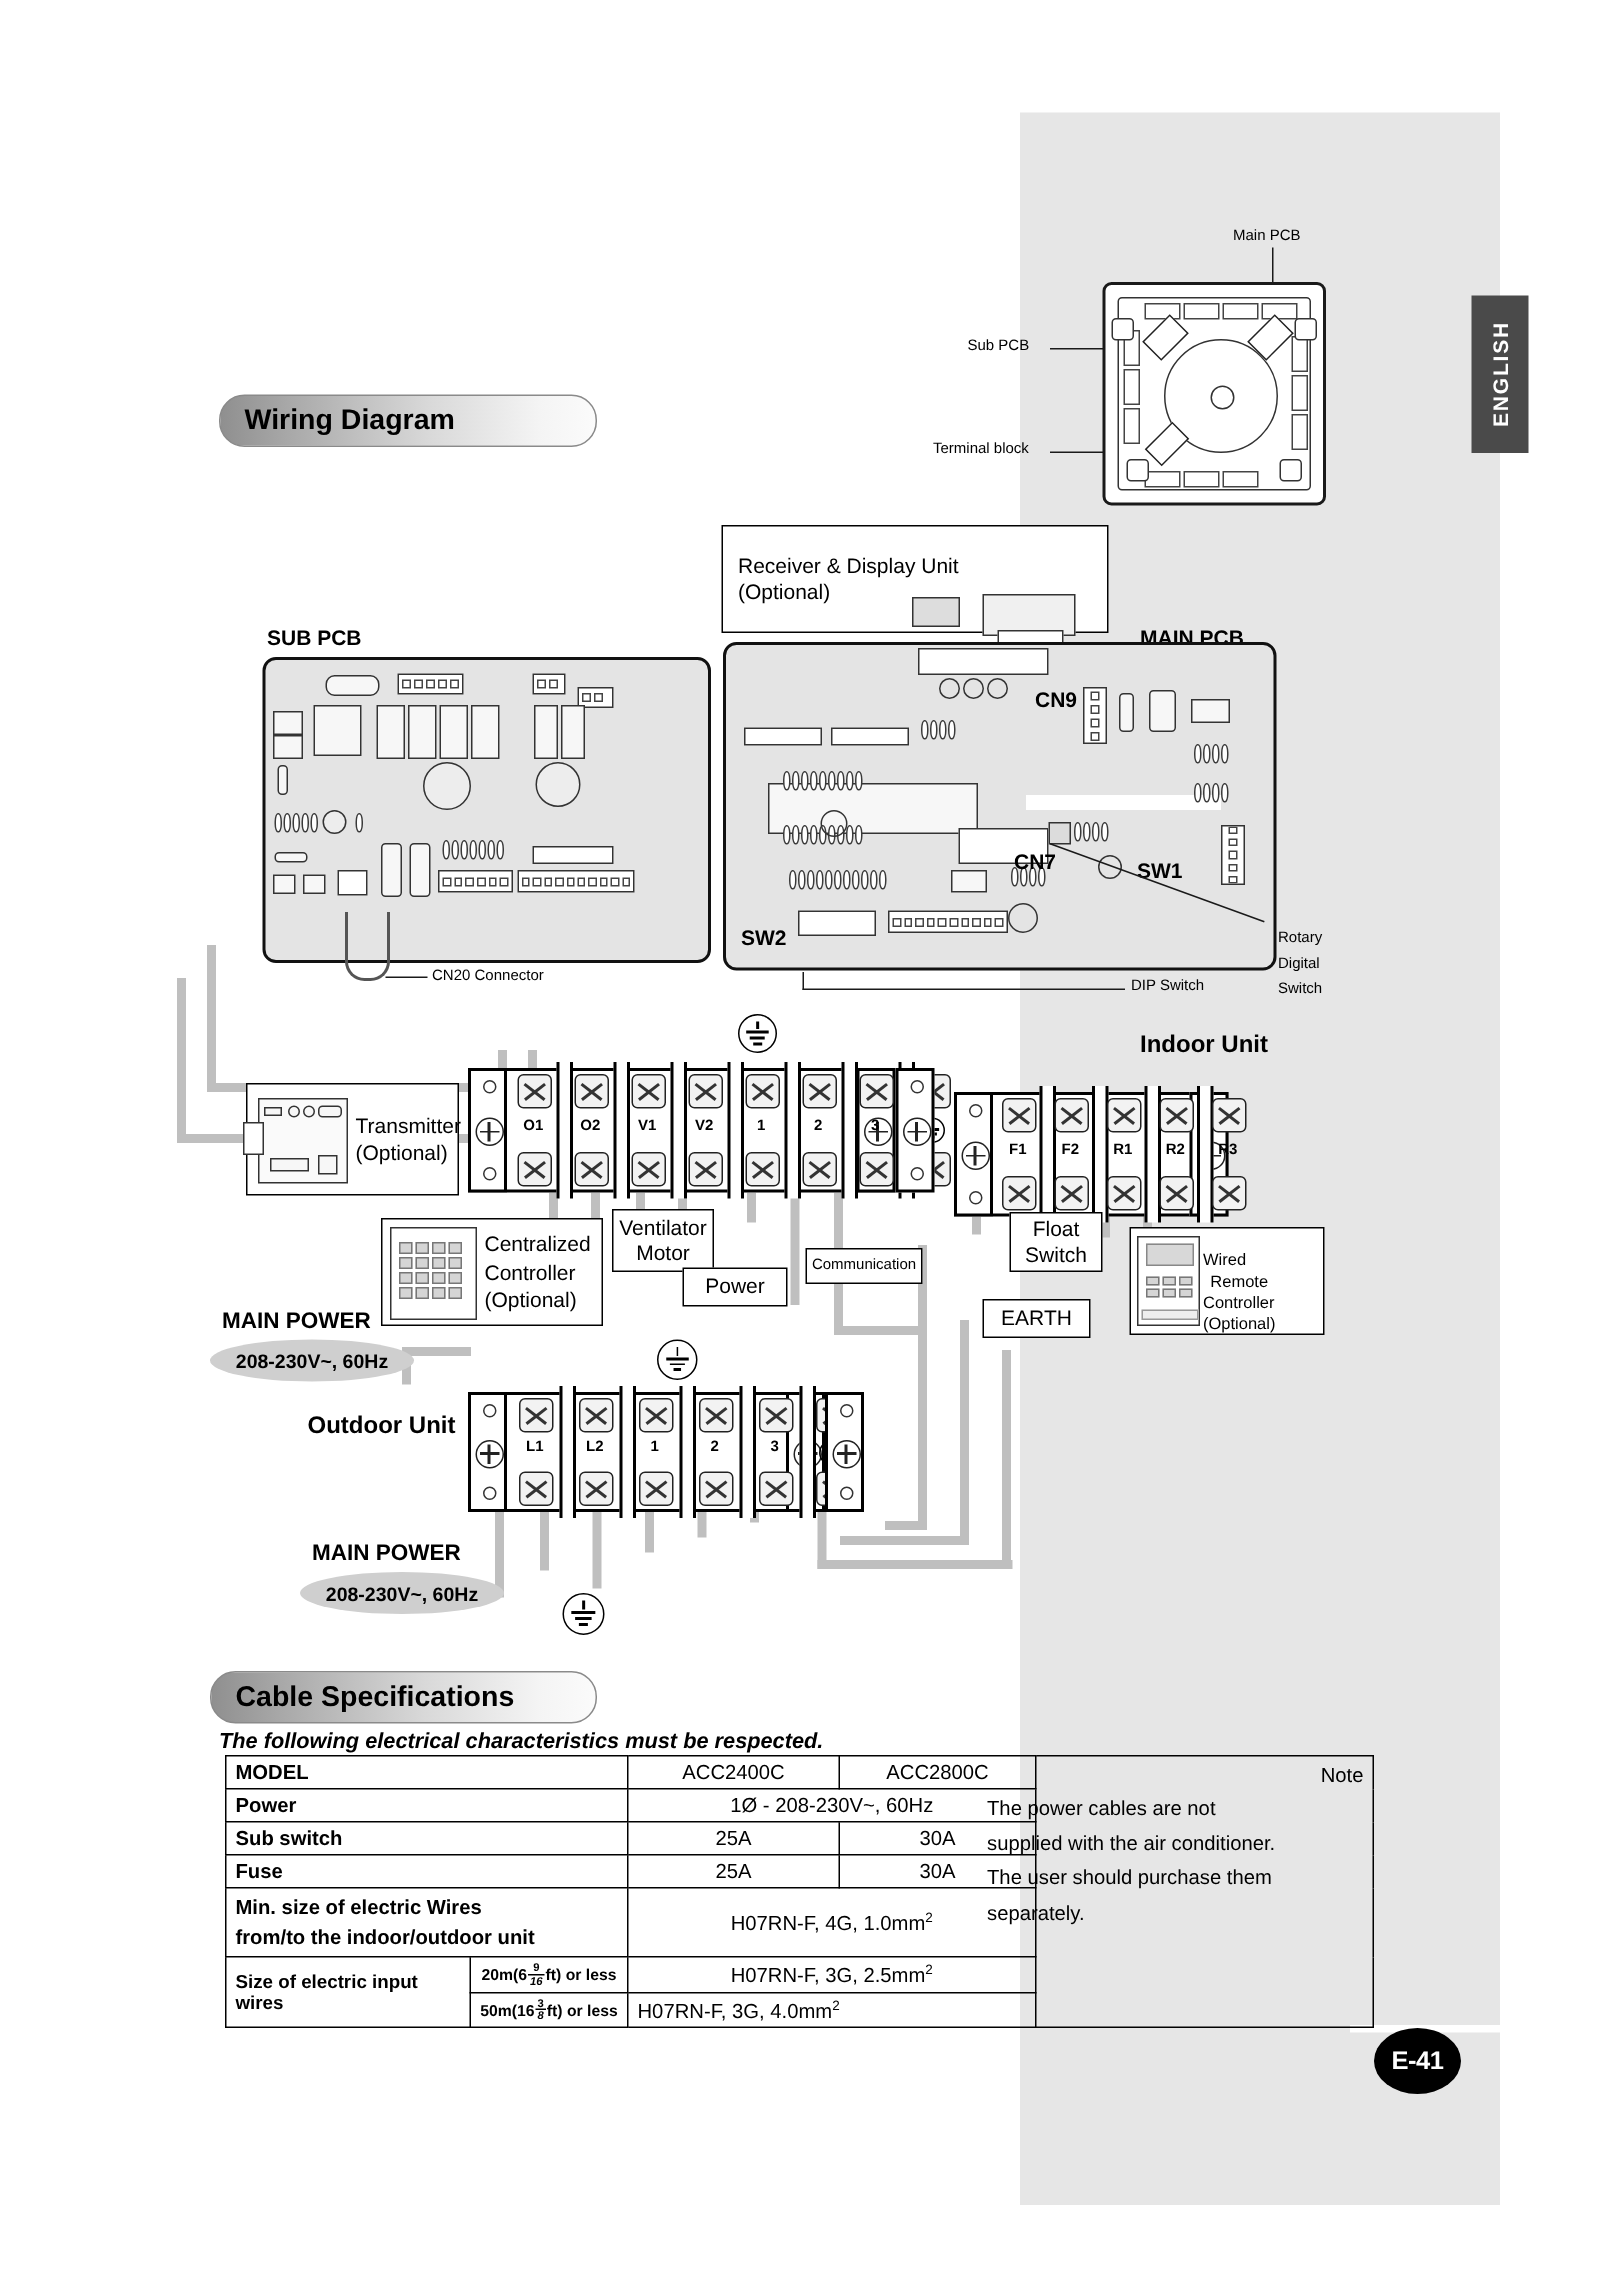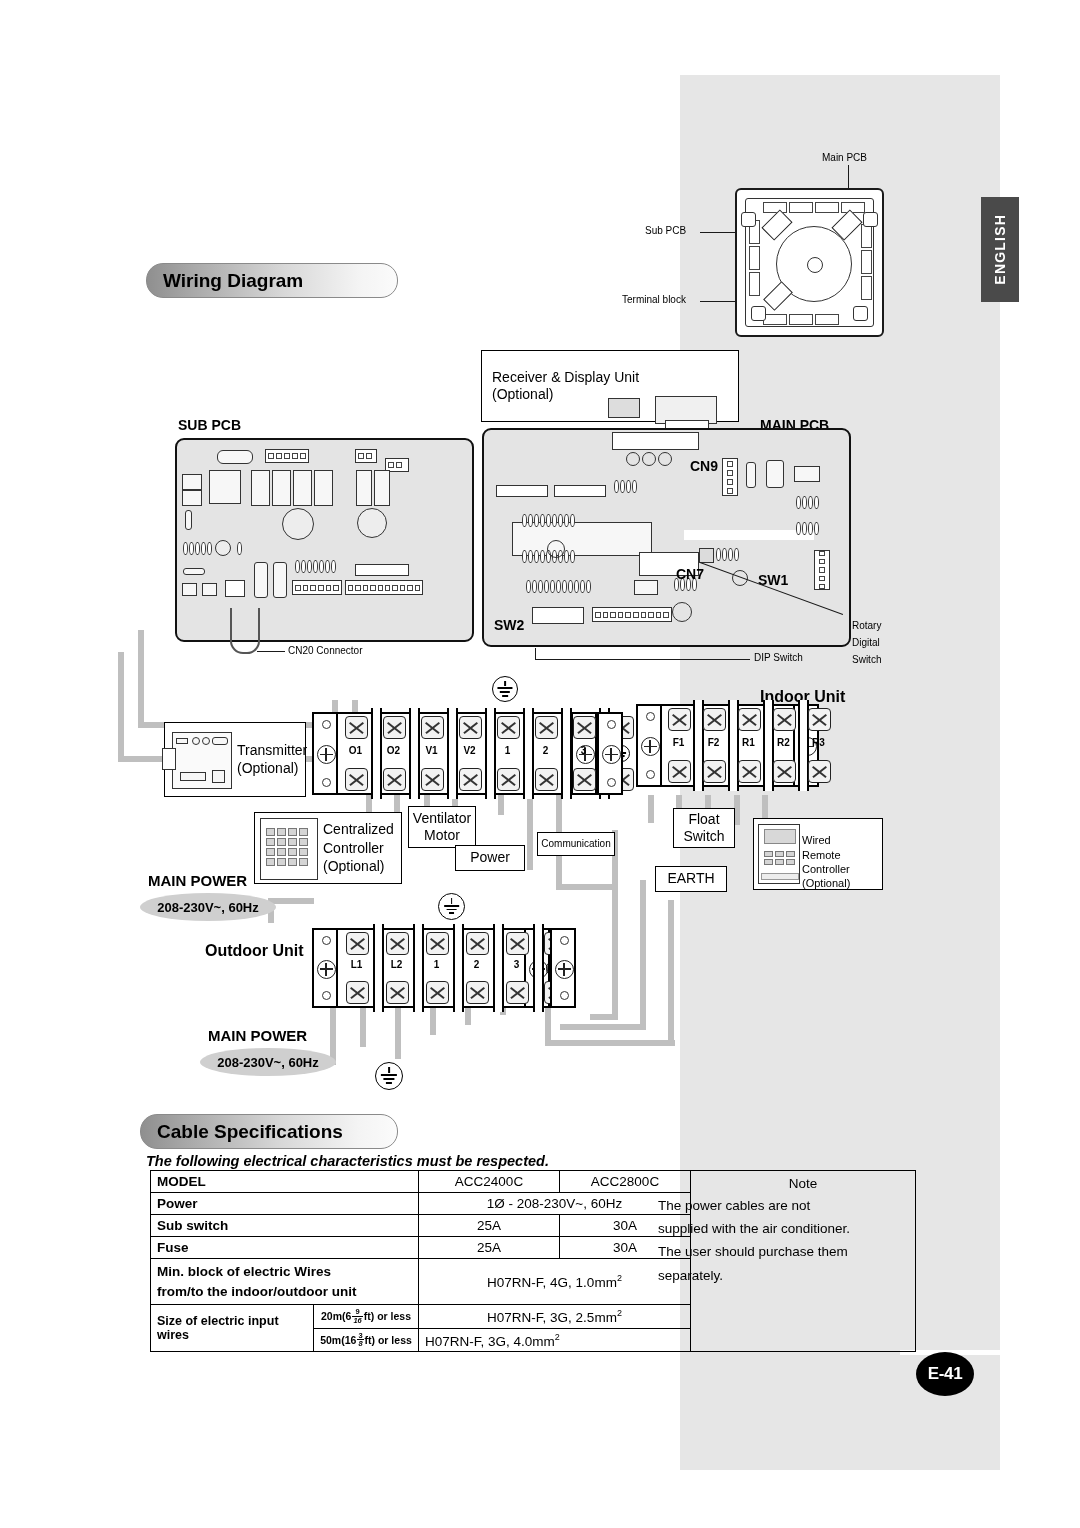--- a/index.html
+++ b/index.html
@@ -620,21 +620,21 @@
           <div class="l2"></div>
           <div class="l3"></div>
       </div>
       <div class="scr bot"></div>
     </div>
   </div>
   <div class="tb-screwcol" style="position:absolute; left:597px; top:712px; width:26px; height:83px;">
       <div class="tb-bigscrew"></div>
     </div>
 
-  <div class="tblock" style="left:636px; top:704px; width:183px; height:83px;">
+  <div class="tblock" style="left:636px; top:728px; width:183px; height:83px;">
     <div class="tb-body"></div>
     <div class="tb-screwcol" style="left:0;">
         <div class="tb-bigscrew"></div>
       </div>
     <div class="tb-screwcol" style="right:0;">
         <div class="tb-bigscrew"></div>
       </div>
     <div class="tb-term" style="left:28px;  width:29px;">
         <div class="scr top"></div>
         <div class="tlabel">F1</div>
@@ -731,21 +731,21 @@
     </div>
   </div>
 
   <div class="callout" style="left:655px; top:866px; width:72px; height:26px;">
     <span class="dtext" style="position:static;">EARTH</span>
   </div>
 
   <div class="callout left" style="left:753px; top:818px; width:130px; height:72px; padding-left:48px;">
     <div style="line-height:1.3; font-size:11px;">
       <div class="dtext" style="position:static; font-size:11px;margin-top:16px;">Wired</div>
-      <div class="dtext" style="position:static; font-size:11px;">Remote</div>
+      <div class="dtext" style="position:static; font-size:11px;text-align:center;">Remote</div>
       <div class="dtext" style="position:static; font-size:11px;">Controller</div>
       <div class="dtext" style="position:static; font-size:11px;">(Optional)</div>
     </div>
   </div>
   <div class="device-panel" style="left:758px; top:824px; width:40px; height:58px; background:#fff;">
     <div style="position:absolute; left:5px; top:4px; width:30px; height:13px; background:#d8d8d8; border:1px solid #888;"></div>
     <div class="grid-keys" style="left:5px; top:26px; grid-template-columns:repeat(3,9px); grid-auto-rows:6px;">
       <b></b>
         <b></b>
         <b></b>
@@ -842,41 +842,41 @@
   <div class="intro-line">The following electrical characteristics must be respected.</div>
 
   <table class="spec-table">
     <tbody>
         <tr>
       <td class="c-label" colspan="2">MODEL</td>
       <td class="c-v1 c-head-center">ACC2400C</td>
       <td class="c-v2 c-head-center">ACC2800C</td>
       <td class="c-note c-head-center" rowspan="7" style="vertical-align:top;">
         <div style="text-align:left; font-weight:normal;">
-          <div class="c-head-center" style="text-align:center; margin-bottom:18px;">Note</div>
+          <div class="c-head-center" style="text-align:right; margin-bottom:18px;">Note</div>
         </div>
       </td>
     </tr>
     <tr>
       <td class="c-label" colspan="2">Power</td>
       <td colspan="2" style="text-align:center;">1Ø - 208-230V~, 60Hz</td>
     </tr>
     <tr>
       <td class="c-label" colspan="2">Sub switch</td>
       <td class="c-v1">25A</td>
       <td class="c-v2">30A</td>
     </tr>
     <tr>
       <td class="c-label" colspan="2">Fuse</td>
       <td class="c-v1">25A</td>
       <td class="c-v2">30A</td>
     </tr>
     <tr>
       <td class="c-label label-cell-2l" colspan="2">
-        <div>Min. block of electric Wires</div>
+        <div>Min. size of electric Wires</div>
         <div>from/to the indoor/outdoor unit</div>
       </td>
       <td colspan="2" style="text-align:center;">
         <span>H07RN-F, 4G, 1.0mm</span><sup class="mm">2</sup>
       </td>
     </tr>
     <tr>
       <td class="c-label" rowspan="2" style="font-size:12.5px;">Size of electric input wires</td>
       <td class="c-sub">
         <span>20m(6</span><span class="frac"><span class="num">9</span><span class="den">16</span></span><span>ft) or less</span>

